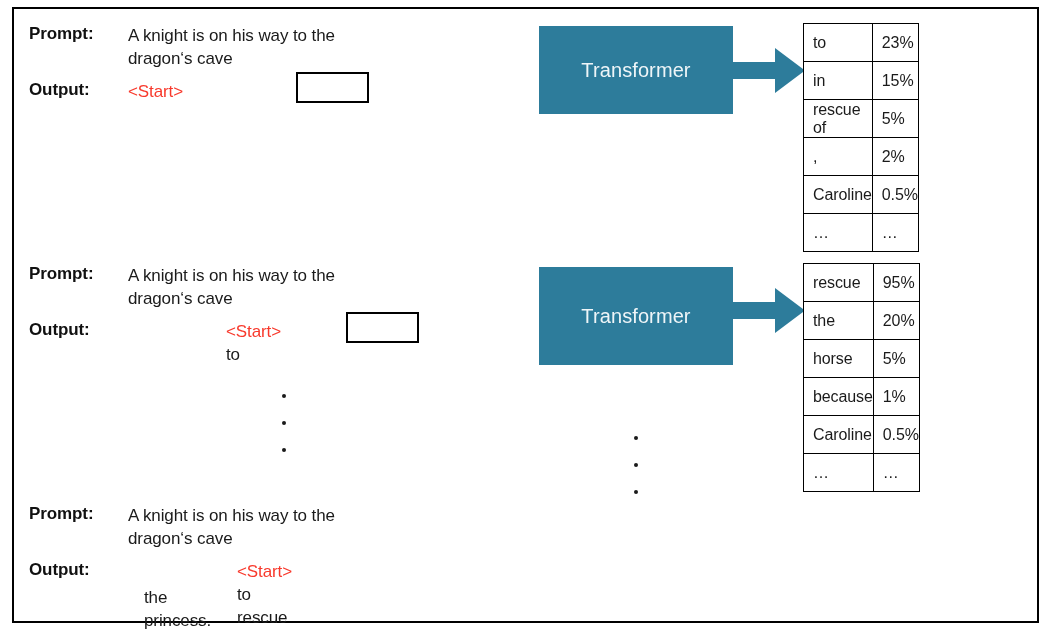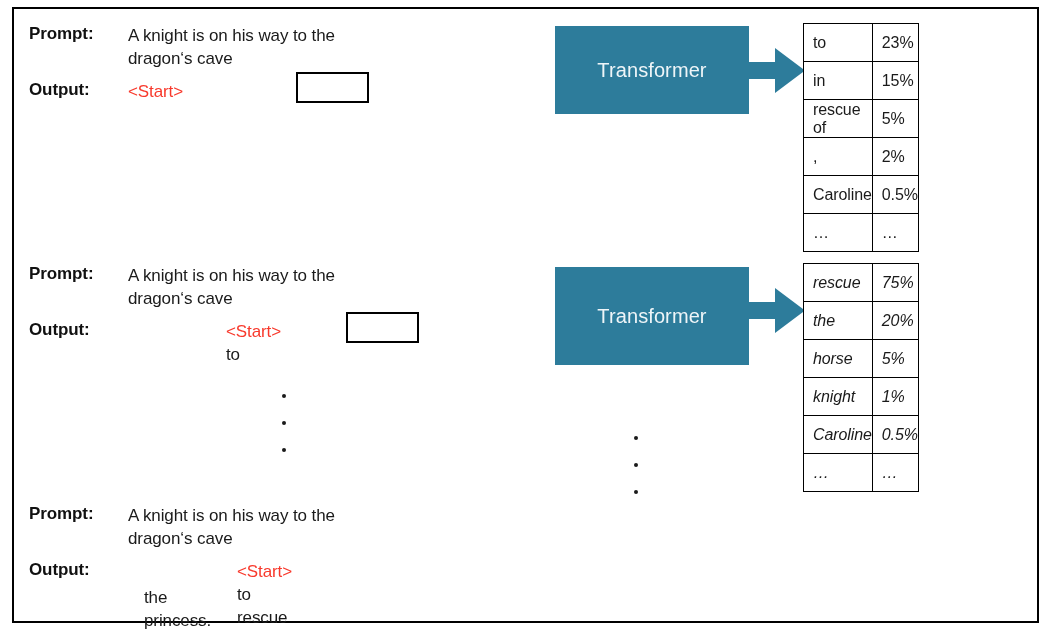--- a/index.html
+++ b/index.html
@@ -51,21 +51,20 @@
     background: #ffffff;
     box-sizing: border-box;
   }
   
   .tblock {
     position: absolute;
     background: #2d7c9b;
     display: flex;
     align-items: center;
     justify-content: center;
-    margin-left: 16px;
   }
   .tblock span {
     color: #eef5f8;
     font-size: 20px;
     letter-spacing: 0.1px;
   }
   .arrow {
     position: absolute;
     overflow: visible;
   }
@@ -167,36 +166,36 @@
     <div class="blankbox" style="left:346px; top:312px; width:73px; height:31px;"></div>
 
     <div class="tblock" style="left:539px; top:267px; width:194px; height:98px;">
       <span>Transformer</span>
     </div>
 
     <svg class="arrow" style="left:723px; top:288px;" width="82" height="45" viewBox="0 0 82 45">
       <polygon points="0,14 52,14 52,0 82,22.5 52,45 52,31 0,31" fill="#2d7c9b"></polygon>
     </svg>
 
-    <table class="ptable" style="left:803px; top:263px;font-style:italic;">
+    <table class="ptable" style="left:803px; top:263px;">
       <tbody>
         <tr>
           <td class="c-word">rescue</td>
-          <td class="c-prob">75%</td>
+          <td class="c-prob">95%</td>
         </tr>
         <tr>
           <td class="c-word">the</td>
           <td class="c-prob">20%</td>
         </tr>
         <tr>
           <td class="c-word">horse</td>
           <td class="c-prob">5%</td>
         </tr>
         <tr>
-          <td class="c-word">knight</td>
+          <td class="c-word">because</td>
           <td class="c-prob">1%</td>
         </tr>
         <tr>
           <td class="c-word">Caroline</td>
           <td class="c-prob">0.5%</td>
         </tr>
         <tr>
           <td class="c-word">…</td>
           <td class="c-prob">…</td>
         </tr>

